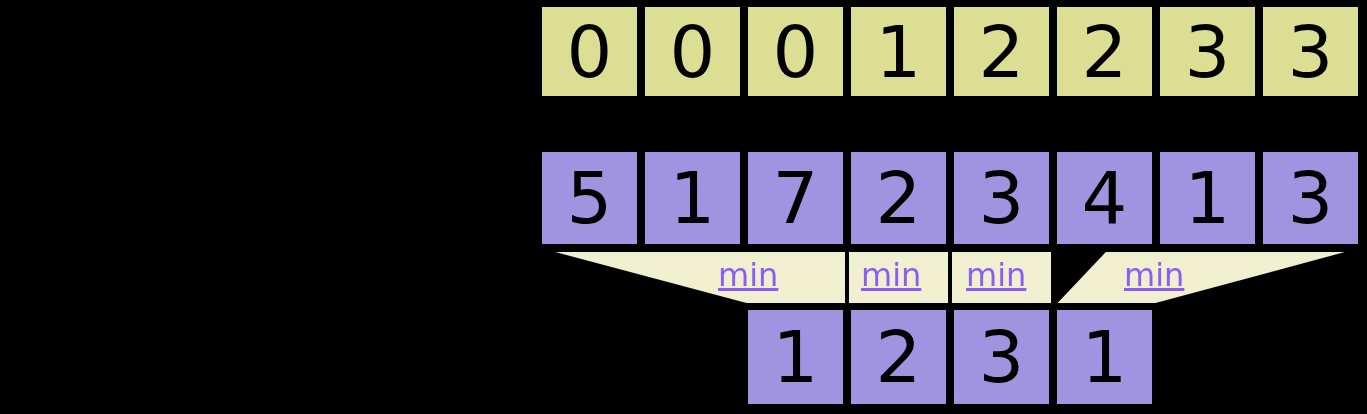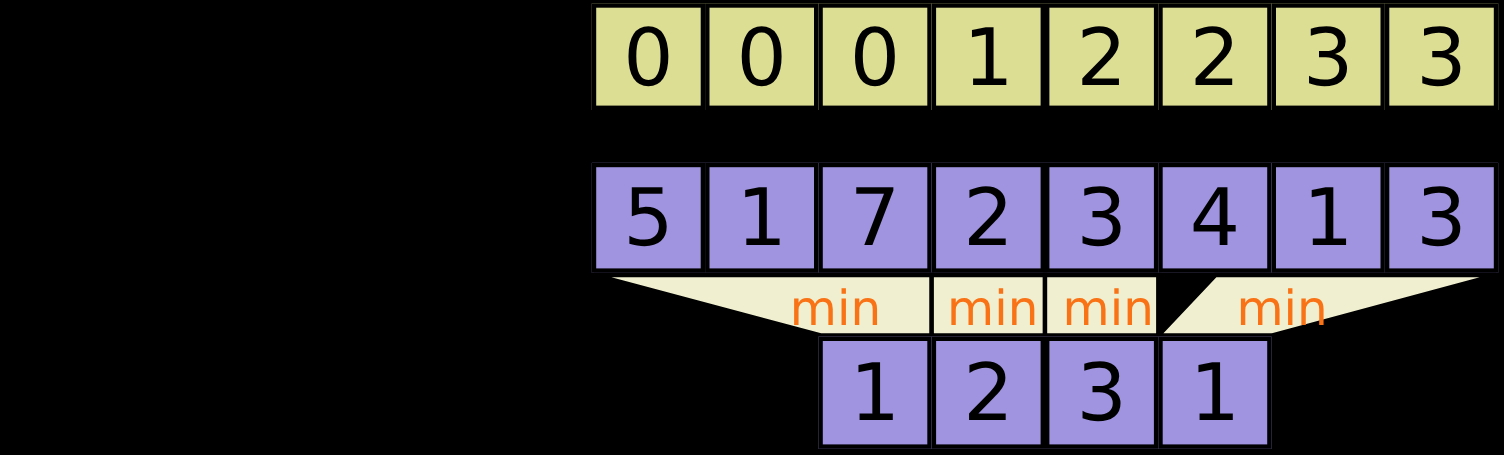--- a/index.html
+++ b/index.html
@@ -55,26 +55,27 @@
     pointer-events: none;
   }
   .funnel-shape {
     fill: #F0F0D0;
     stroke: #000000;
     stroke-width: 4;
     stroke-linejoin: miter;
   }
   .funnel-label {
     position: absolute;
-    font-size: 44px;
+    font-size: 32px;
     line-height: 1;
-    color: #f97316;
+    color: #8b5cf6;
     font-family: "DejaVu Sans", "Liberation Sans", sans-serif;
     user-select: none;
     white-space: nowrap;
+    text-decoration: underline;
   }
 </style>
 </head>
 <body>
 
 <div id="stage">
 
   <div class="cell block-index" style="left:538px; top:3px; width:103px; height:97px;">0</div>
   <div class="cell block-index" style="left:641px; top:3px; width:103px; height:97px;">0</div>
   <div class="cell block-index" style="left:744px; top:3px; width:103px; height:97px;">0</div>

